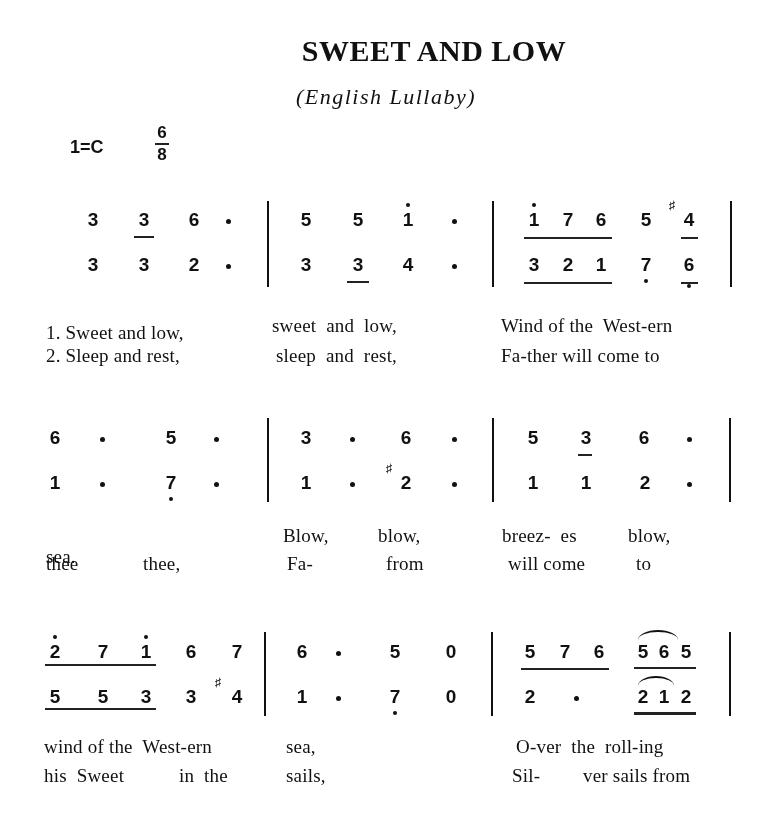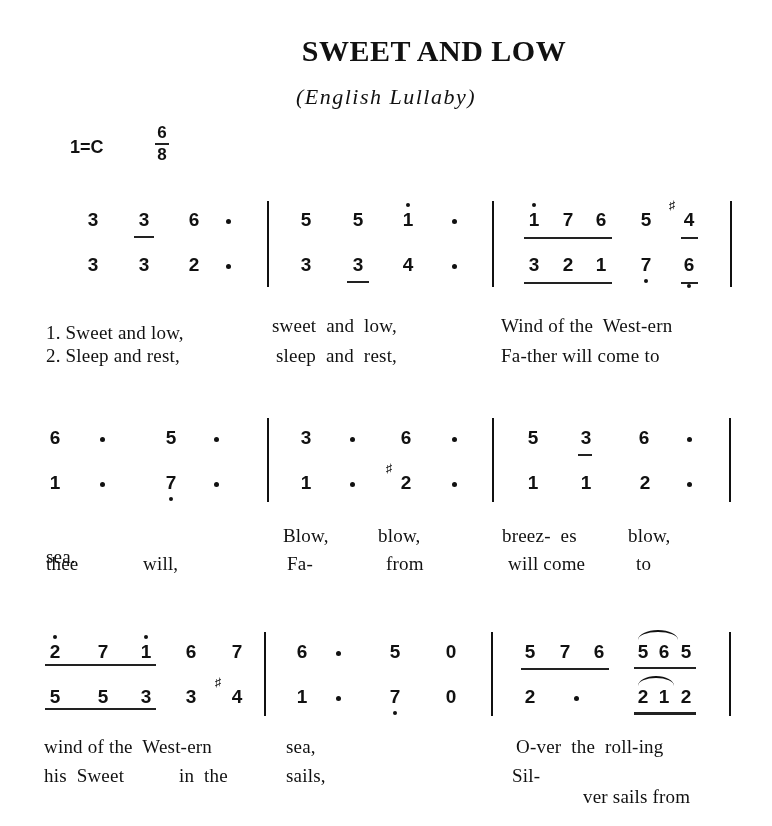--- a/index.html
+++ b/index.html
@@ -130,21 +130,21 @@
 
   <div class="bar" style="left:729px;top:418px;height:84px"></div>
 
   <span class="lyric" style="left:46px;top:546px">sea.</span>
   <span class="lyric" style="left:283px;top:525px">Blow,</span>
   <span class="lyric" style="left:378px;top:525px">blow,</span>
   <span class="lyric" style="left:502px;top:525px">breez-  es</span>
   <span class="lyric" style="left:628px;top:525px">blow,</span>
 
   <span class="lyric" style="left:46px;top:553px">thee</span>
-  <span class="lyric" style="left:143px;top:553px">will,</span>
+  <span class="lyric" style="left:143px;top:553px">thee,</span>
   <span class="lyric" style="left:287px;top:553px">Fa-</span>
   <span class="lyric" style="left:386px;top:553px">from</span>
   <span class="lyric" style="left:508px;top:553px">will come</span>
   <span class="lyric" style="left:636px;top:553px">to</span>
 </div>
 
 <div>
   <span class="n dot-up" style="left:47px;top:642px">2</span>
   <span class="n" style="left:95px;top:642px">7</span>
   <span class="n dot-up" style="left:138px;top:642px">1</span>
@@ -195,14 +195,14 @@
   <div class="bar" style="left:729px;top:632px;height:84px"></div>
 
   <span class="lyric" style="left:44px;top:736px">wind of the  West-ern</span>
   <span class="lyric" style="left:286px;top:736px">sea,</span>
   <span class="lyric" style="left:516px;top:736px">O-ver  the  roll-ing</span>
 
   <span class="lyric" style="left:44px;top:765px">his  Sweet</span>
   <span class="lyric" style="left:179px;top:765px">in  the</span>
   <span class="lyric" style="left:286px;top:765px">sails,</span>
   <span class="lyric" style="left:512px;top:765px">Sil-</span>
-  <span class="lyric" style="left:583px;top:786px">ver sails from</span>
+  <span class="lyric" style="left:583px;top:765px">ver sails from</span>
 </div>
 
 </body></html>

